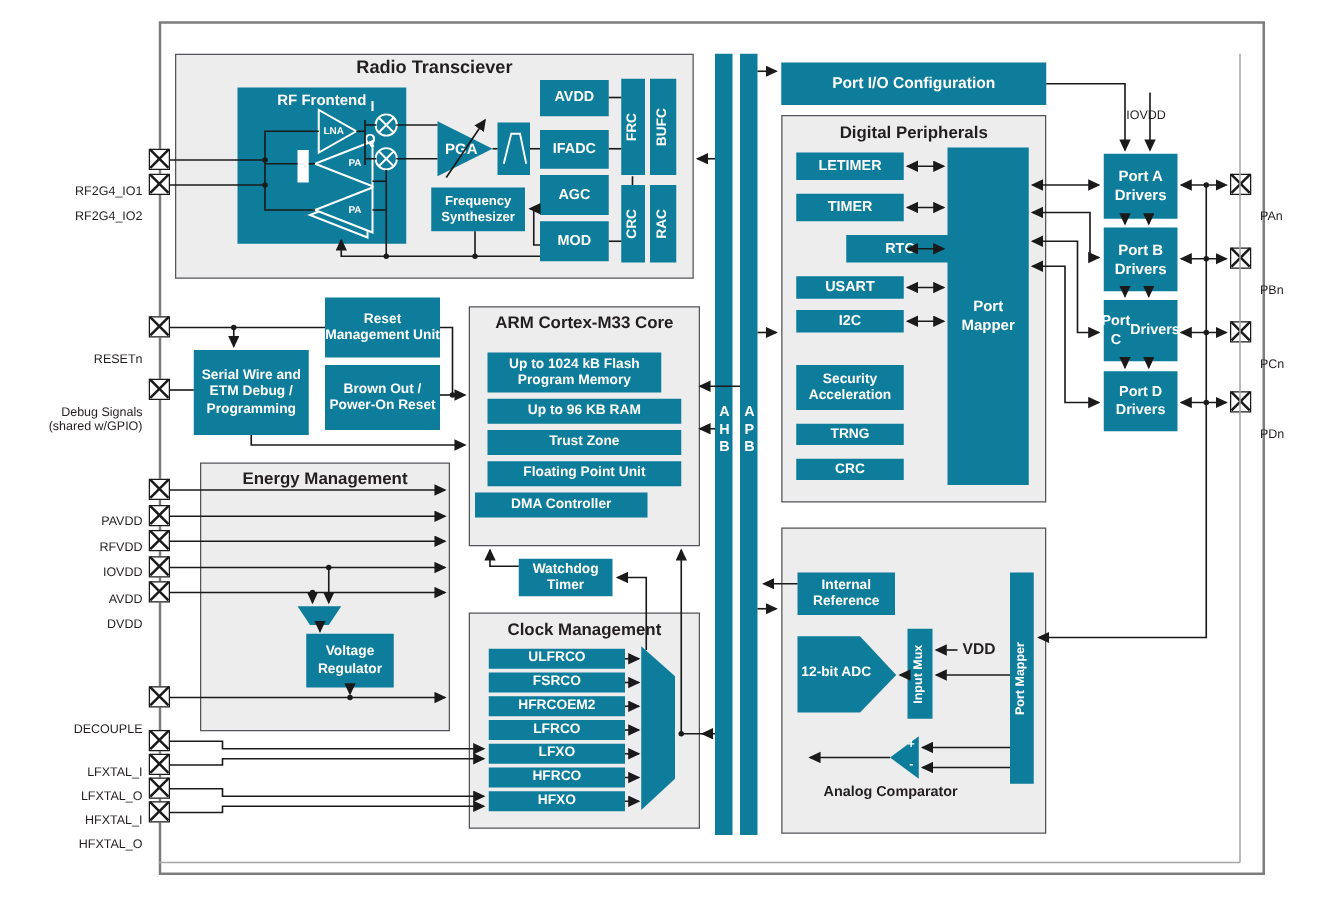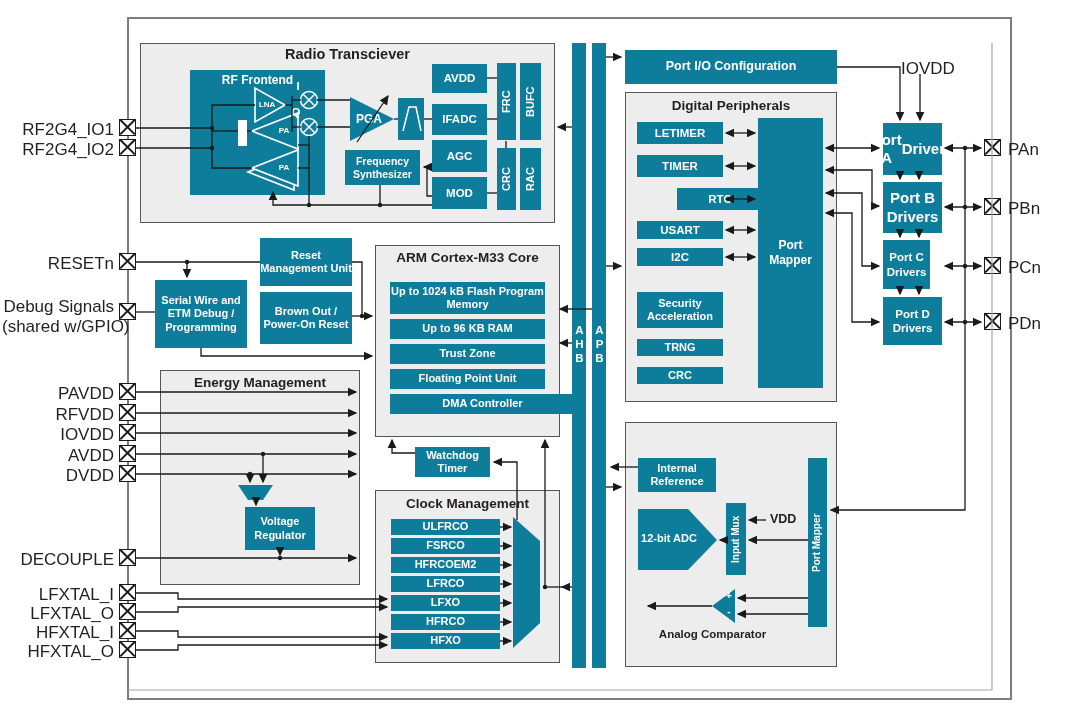--- a/index.html
+++ b/index.html
@@ -11,21 +11,21 @@
       align-items:center;justify-content:center;text-align:center;line-height:1.22;
       box-sizing:border-box;z-index:1;}
   .title{position:absolute;font-weight:700;text-align:center;z-index:1;}
   .vt{writing-mode:vertical-rl;transform:rotate(180deg);}
   .vstack{position:absolute;writing-mode:vertical-lr;text-orientation:upright;
           color:#fff;font-weight:700;z-index:1;letter-spacing:2px;}
   .pin{position:absolute;width:15px;height:15px;background:#fff;border:1.6px solid #1a1a1a;z-index:3;}
   .pin::before,.pin::after{content:"";position:absolute;left:-3px;width:21px;top:6.2px;height:1.6px;background:#1a1a1a;}
   .pin::before{transform:rotate(45deg);}
   .pin::after{transform:rotate(-45deg);}
-  .plab{position:absolute;font-size:17px;z-index:3;white-space:nowrap;}
+  .plab{position:absolute;font-size:10px;z-index:3;white-space:nowrap;margin-top:28px;}
   .plab.r{text-align:right;width:112px;left:2px;}
   .mini{position:absolute;color:#fff;font-weight:700;z-index:3;text-align:center;line-height:1;}
   svg.layer{position:absolute;left:0;top:0;pointer-events:none;}
   #shapes{z-index:2}
   #wires{z-index:4}
 </style>
 </head>
 <body>
 
 <div class="canvas">
@@ -60,25 +60,25 @@
   <div class="tb vt" style="left:520px;top:63px;width:21px;height:77px;font-size:11px;">BUFC</div>
   <div class="tb vt" style="left:497px;top:148px;width:19px;height:62px;font-size:11px;">CRC</div>
   <div class="tb vt" style="left:520px;top:148px;width:21px;height:62px;font-size:11px;">RAC</div>
   <div class="tb" style="left:345px;top:150px;width:75px;height:35px;font-size:10.5px;">Frequency Synthesizer</div>
   <div class="tb" style="left:398px;top:98px;width:26px;height:42px;"></div>
 
   <div class="tb" style="left:260px;top:238px;width:92px;height:48px;font-size:11px;">Reset Management Unit</div>
   <div class="tb" style="left:155px;top:280px;width:92px;height:68px;font-size:11px;">Serial Wire and ETM Debug / Programming</div>
   <div class="tb" style="left:260px;top:292px;width:92px;height:52px;font-size:11px;">Brown Out / Power-On Reset</div>
 
-  <div class="tb" style="left:390px;top:282px;width:155px;height:32px;font-size:11px;">Up to 1024 kB Flash Program Memory</div>
+  <div class="tb" style="left:390px;top:282px;width:139px;height:32px;font-size:11px;">Up to 1024 kB Flash Program Memory</div>
   <div class="tb" style="left:390px;top:319px;width:155px;height:20px;font-size:11px;">Up to 96 KB RAM</div>
   <div class="tb" style="left:390px;top:344px;width:155px;height:20px;font-size:11px;">Trust Zone</div>
   <div class="tb" style="left:390px;top:369px;width:155px;height:20px;font-size:11px;">Floating Point Unit</div>
-  <div class="tb" style="left:390px;top:394px;width:185px;height:20px;font-size:11px;">DMA Controller</div>
+  <div class="tb" style="left:380px;top:394px;width:138px;height:20px;font-size:11px;">DMA Controller</div>
 
   <div class="tb" style="left:245px;top:507px;width:70px;height:43px;font-size:11px;">Voltage Regulator</div>
 
   <div class="tb" style="left:415px;top:447px;width:75px;height:30px;font-size:11px;">Watchdog Timer</div>
 
   <div class="tb" style="left:391px;top:519px;width:109px;height:16px;font-size:11px;">ULFRCO</div>
   <div class="tb" style="left:391px;top:538px;width:109px;height:16px;font-size:11px;">FSRCO</div>
   <div class="tb" style="left:391px;top:557px;width:109px;height:16px;font-size:11px;">HFRCOEM2</div>
   <div class="tb" style="left:391px;top:576px;width:109px;height:16px;font-size:11px;">LFRCO</div>
   <div class="tb" style="left:391px;top:595px;width:109px;height:16px;font-size:11px;">LFXO</div>
@@ -101,29 +101,29 @@
   <div class="tb" style="left:637px;top:339px;width:86px;height:17px;font-size:11px;">TRNG</div>
   <div class="tb" style="left:637px;top:367px;width:86px;height:17px;font-size:11px;">CRC</div>
   <div class="tb" style="left:758px;top:118px;width:65px;height:270px;font-size:12px;">Port Mapper</div>
 
   <div class="tb" style="left:638px;top:458px;width:78px;height:34px;font-size:11px;">Internal Reference</div>
   <div class="tb vt" style="left:726px;top:503px;width:20px;height:72px;font-size:10px;">Input Mux</div>
   <div class="tb vt" style="left:808px;top:458px;width:19px;height:169px;font-size:10px;">Port Mapper</div>
   <div class="title" style="left:645px;top:628px;width:135px;font-size:11.5px;">Analog Comparator</div>
   <div class="title" style="left:770px;top:512px;width:40px;text-align:left;font-size:12.5px;">VDD</div>
 
-  <div class="tb" style="left:883px;top:123px;width:59px;height:52px;font-size:15px;">
+  <div class="tb" style="left:883px;top:123px;width:59px;height:52px;font-size:12px;flex-direction:column;">
     <span>Port A</span>
     <span>Drivers</span>
   </div>
-  <div class="tb" style="left:883px;top:182px;width:59px;height:51px;font-size:15px;flex-direction:column;">
+  <div class="tb" style="left:883px;top:182px;width:59px;height:51px;font-size:12px;flex-direction:column;">
     <span>Port B</span>
     <span>Drivers</span>
   </div>
-  <div class="tb" style="left:883px;top:240px;width:47px;height:49px;font-size:11.5px;flex-direction:column;">
+  <div class="tb" style="left:883px;top:240px;width:59px;height:49px;font-size:11.5px;flex-direction:row;">
     <span>Port C</span>
     <span>Drivers</span>
   </div>
   <div class="tb" style="left:883px;top:297px;width:59px;height:48px;font-size:11.5px;flex-direction:column;">
     <span>Port D</span>
     <span>Drivers</span>
   </div>
   <div class="plab" style="left:901px;top:59px;">IOVDD</div>
 
   <svg id="shapes" class="layer" width="1069" height="718">

